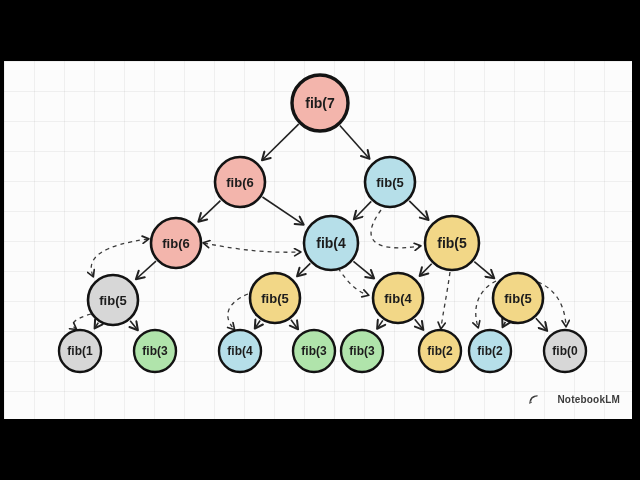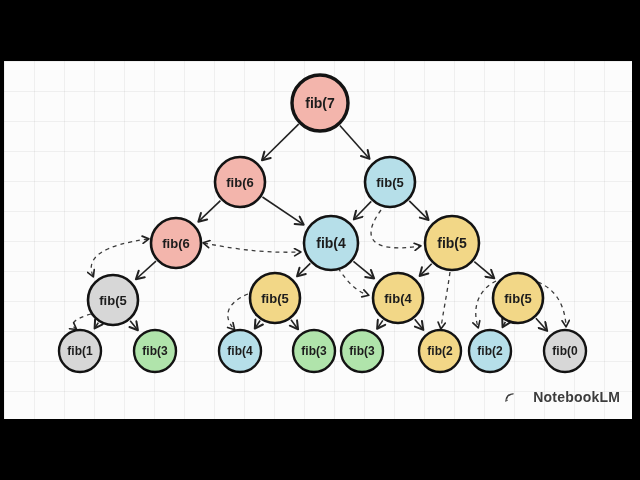--- a/index.html
+++ b/index.html
@@ -11,21 +11,21 @@
             linear-gradient(to right, rgba(0,0,0,0.05) 1px, transparent 1px),
             linear-gradient(to bottom, rgba(0,0,0,0.05) 1px, transparent 1px);
           background-size:30px 30px;}
   #tree{position:absolute;left:-4px;top:-61px;width:640px;height:480px;}
   .edge-solid{stroke:#222;stroke-width:1.6;fill:none;}
   .edge-dashed{stroke:#3a3a3a;stroke-width:1.3;fill:none;stroke-dasharray:4 4;}
   .node-circle{stroke:#131313;}
   .node-label{font-family:"Liberation Sans",sans-serif;font-weight:bold;fill:#1c1c1c;
               text-anchor:middle;}
   #watermark{position:absolute;right:12px;bottom:14px;display:flex;align-items:center;
-             gap:18px;color:#3c3c3c;font-size:14px;font-weight:bold;letter-spacing:0.2px;}
+             gap:18px;color:#3c3c3c;font-size:10px;font-weight:bold;letter-spacing:0.2px;}
   .bar{position:absolute;left:0;width:640px;background:#000;}
   #top-bar{top:0;height:61px;}
   #bottom-bar{top:419px;height:61px;}
   .side{position:absolute;top:0;height:480px;background:#000;}
   #left-bar{left:0;width:4px;}
   #right-bar{left:632px;width:8px;}
 </style>
 </head>
 <body>
 

